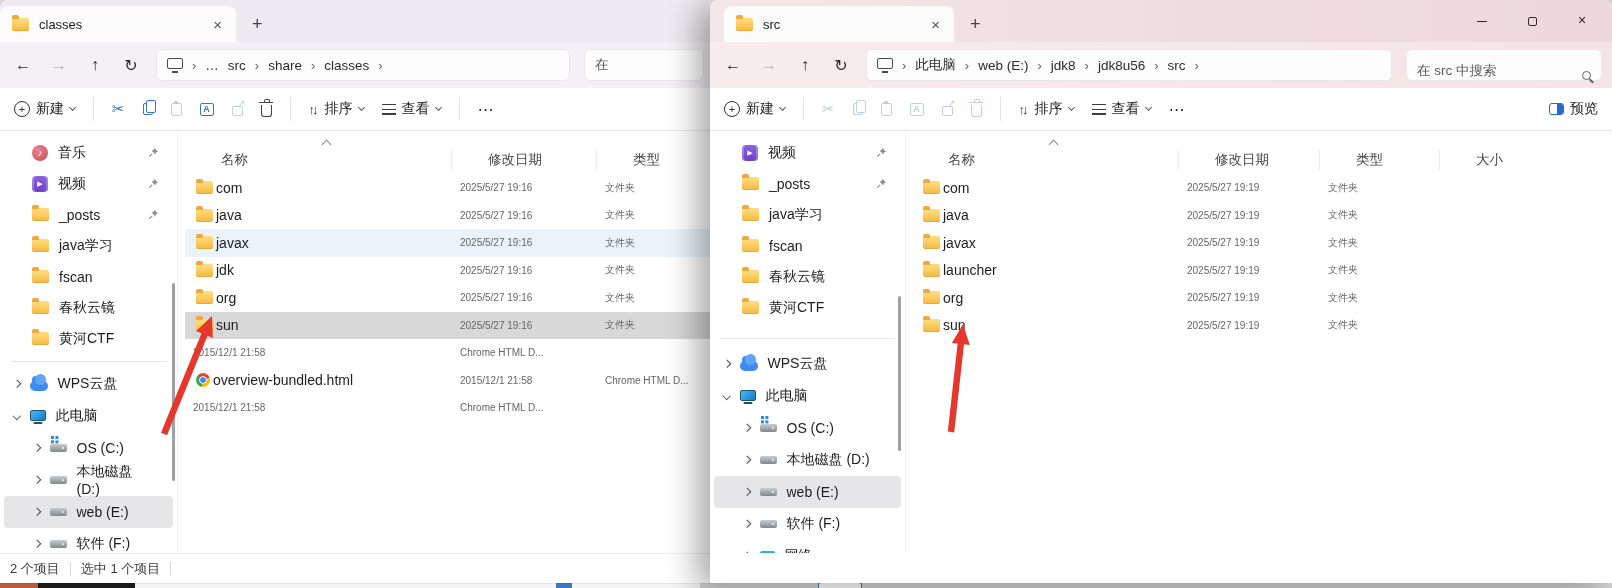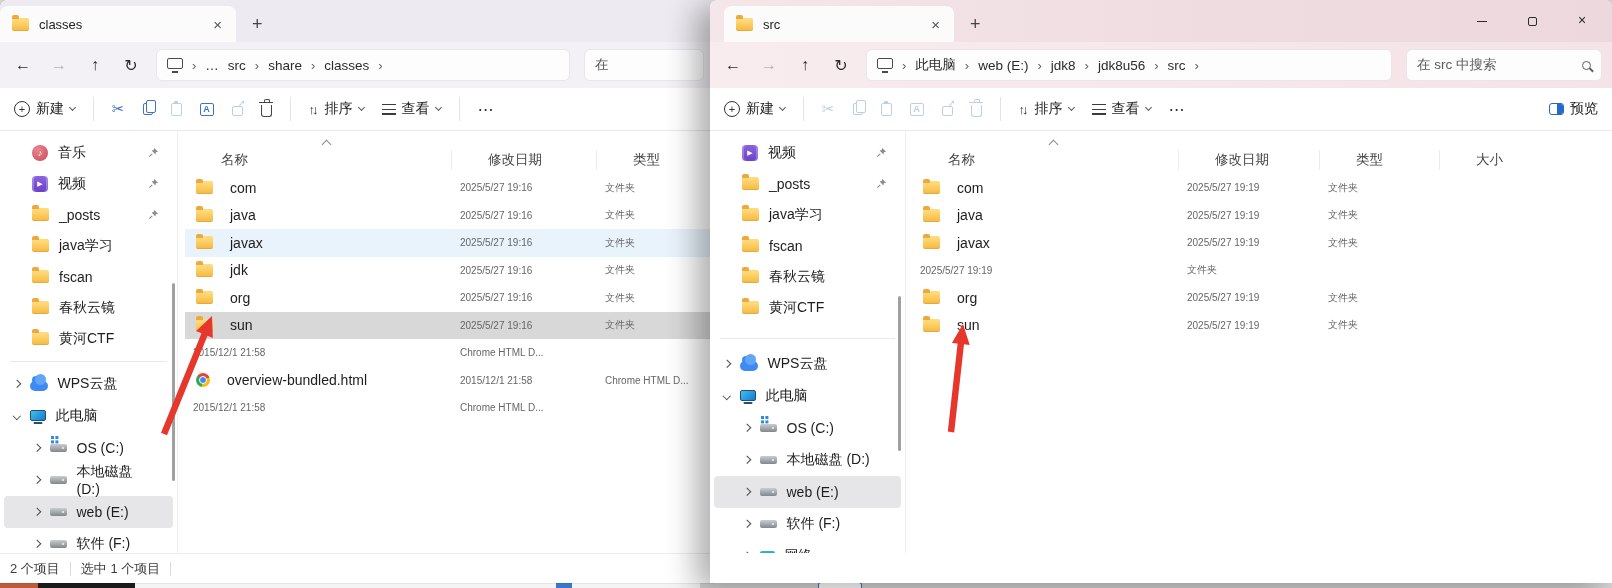--- a/index.html
+++ b/index.html
@@ -26,21 +26,21 @@
   .navrow { height:46px; display:flex; align-items:center; padding:0 10px 0 6px; gap:2px; }
   #win-left  .navrow { background:#f3f1f6; }
   #win-right .navrow { background:linear-gradient(90deg,#f8ecee 0%,#f4e3e7 100%); }
   .navbtn { width:34px; text-align:center; font-size:16px; color:#2b2b2b; }
   .navbtn.disabled { color:#b3b3b3; }
   .addressbox { height:32px; background:#fdfdfe; border:1px solid #e9e5ea; border-radius:6px; display:flex; align-items:center; padding:0 10px; gap:9px; margin-left:6px; flex:1; }
   .crumb { font-size:13.5px; color:#2b2b2b; white-space:nowrap; }
   .crumb-sep { font-size:13px; color:#5f5f5f; }
   .searchbox { height:32px; background:#fdfdfe; border:1px solid #e9e5ea; border-radius:6px; display:flex; align-items:center; padding:0 10px; margin-left:12px; color:#5a5a5a; font-size:13.5px; gap:8px; }
   #win-left .searchbox { width:120px; flex:0 0 auto; }
-  #win-right .searchbox { width:196px; justify-content:space-between; }
+  #win-right .searchbox { width:196px; justify-content:space-between;align-items:flex-end; }
 
   .toolbar { height:43px; background:#fff; border-bottom:1px solid #e7e7e7; display:flex; align-items:center; padding:0 14px; gap:18px; }
   .tbtn { display:flex; align-items:center; gap:6px; color:#1b1b1b; font-size:14px; }
   .tdiv { width:1px; height:24px; background:#e3e3e3; }
   .plus-circle { width:16px; height:16px; border:1.2px solid #333; border-radius:50%; display:flex; align-items:center; justify-content:center; font-size:11px; color:#333; line-height:1; }
   .caret { width:5px; height:5px; border-right:1.2px solid #5a5a5a; border-bottom:1.2px solid #5a5a5a; transform:rotate(45deg); margin-top:-3px; }
   .ticon { font-size:15px; }
   .blue { color:#3b76c4; } .dark { color:#454545; } .disabled-ic { color:#bccfe4; }
   .sort-glyph { letter-spacing:-3px; font-size:13px; padding-right:3px; }
   .view-lines { display:inline-block; width:14px; height:11px; background:repeating-linear-gradient(#3c3c3c 0 1.4px, transparent 1.4px 4.6px); }
@@ -104,21 +104,21 @@
   #win-right .filearea { left:202px; right:0; }
   .fheader { display:grid; height:29px; align-items:center; color:#454545; font-size:13.5px; margin-top:14px; position:relative; }
   #win-left  .fheader, #win-left  .frow { grid-template-columns:267px 145px 160px; }
   #win-right .fheader, #win-right .frow { grid-template-columns:267px 141px 120px 120px; }
   .hcell { padding-left:36px; border-right:1px solid #ececec; height:20px; line-height:20px; }
   .hcell.first { padding-left:36px; }
   .sort-caret { position:absolute; top:-4px; left:138px; width:7px; height:7px; border-left:1.4px solid #8a8a8a; border-top:1.4px solid #8a8a8a; transform:rotate(45deg); }
   .frow { display:grid; height:27.5px; align-items:center; font-size:14px; }
   .frow.hover { background:#e9f3fc; }
   .frow.selected { background:#d8d8d8; }
-  .fname { display:flex; align-items:center; gap:17px; padding-left:11px; color:#1d1d1d; white-space:nowrap; }
+  .fname { display:flex; align-items:center; gap:3px; padding-left:11px; color:#1d1d1d; white-space:nowrap; }
   .fdate, .ftype, .fsize { color:#666; white-space:nowrap; padding-left:8px; font-size:10px; }
 
   .statusbar { position:absolute; left:0; right:0; bottom:0; height:30px; background:#fff; border-top:1px solid #ececec; display:flex; align-items:center; padding:0 10px; font-size:13px; color:#3c3c3c; gap:10px; }
   .sdiv { width:1px; height:14px; background:#d9d9d9; }
   .view-toggles { margin-left:auto; display:flex; gap:4px; align-items:center; }
   .vt { width:24px; height:21px; border:1px solid transparent; border-radius:3px; display:flex; align-items:center; justify-content:center; }
   .vt.active { border-color:#2f6fd6; background:#e9f2fd; }
   .vt-lines { width:12px; height:10px; background:repeating-linear-gradient(#6c6c6c 0 1.4px, transparent 1.4px 4.2px); }
   .vt-box { width:11px; height:10px; border:1.2px solid #6c6c6c; border-radius:2px; border-bottom-width:2.5px; }
 
@@ -539,20 +539,24 @@
       <div class="frow">
         <span class="fname">
             <span class="ic-folder"></span>
             <span>javax</span>
           </span>
         <span class="fdate">2025/5/27 19:19</span>
         <span class="ftype">文件夹</span>
         <span class="fsize"></span>
       </div>
       <div class="frow">
+        <span class="fname">
+            <span class="ic-folder"></span>
+            <span>launcher</span>
+          </span>
         <span class="fdate">2025/5/27 19:19</span>
         <span class="ftype">文件夹</span>
         <span class="fsize"></span>
       </div>
       <div class="frow">
         <span class="fname">
             <span class="ic-folder"></span>
             <span>org</span>
           </span>
         <span class="fdate">2025/5/27 19:19</span>

